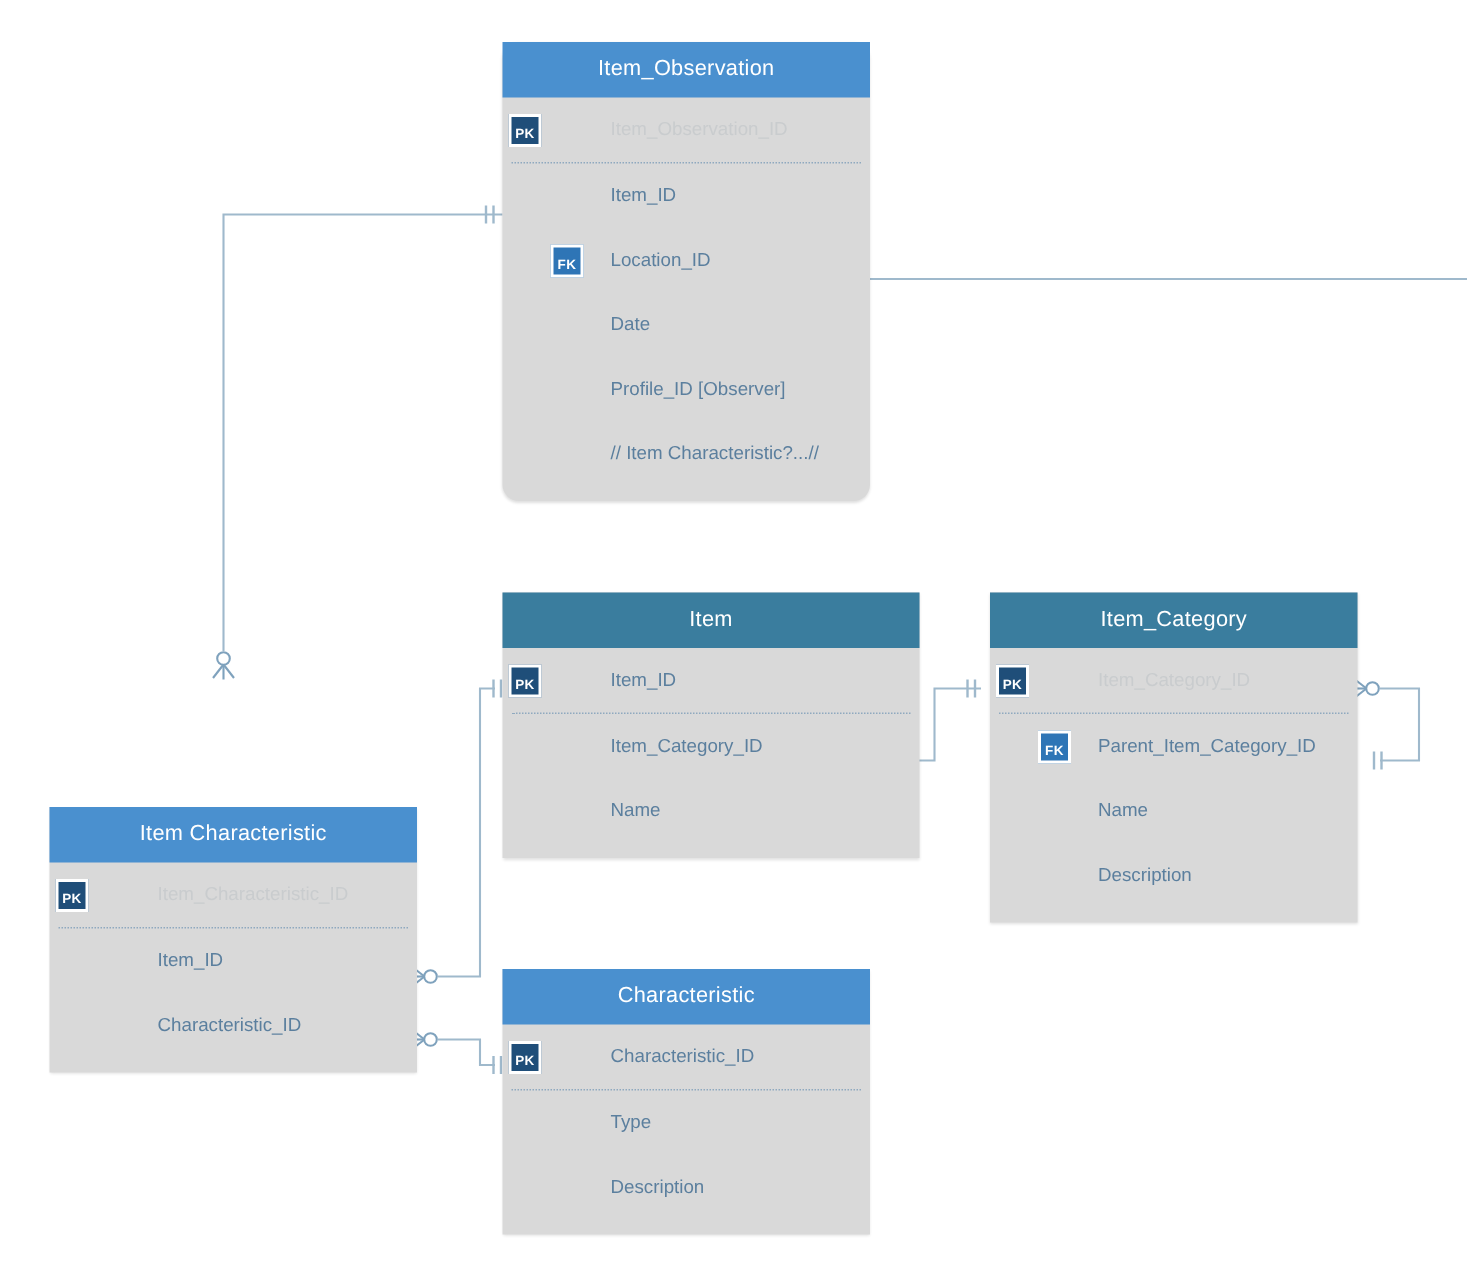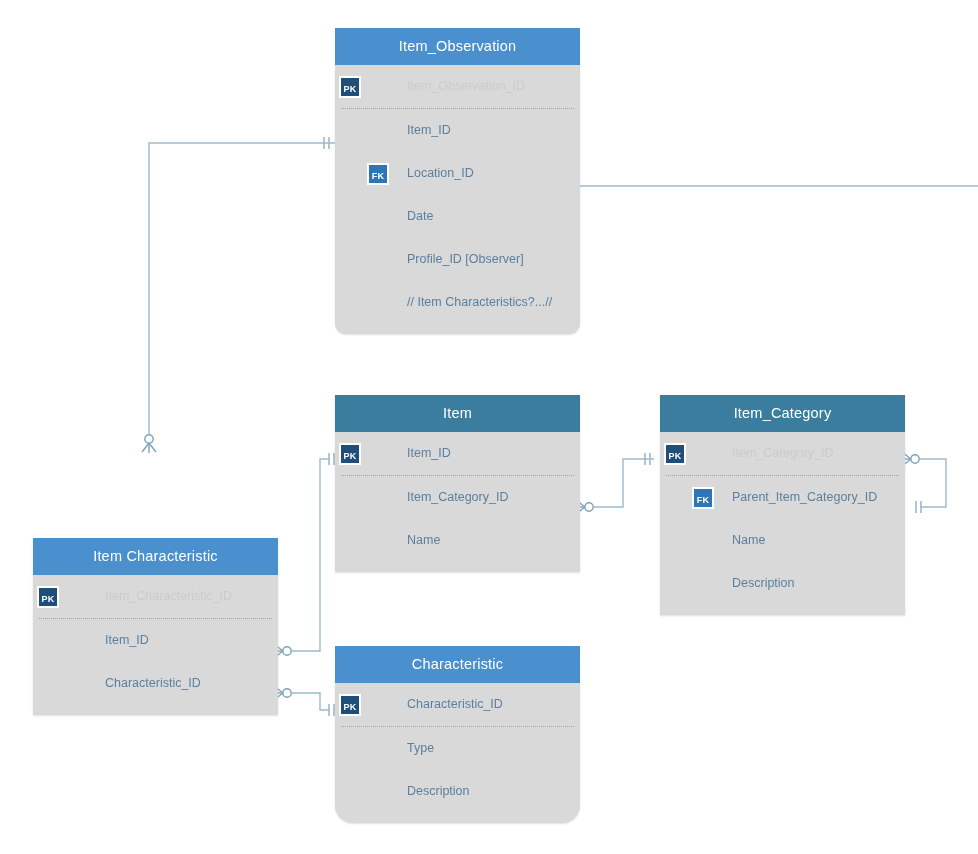--- a/index.html
+++ b/index.html
@@ -198,26 +198,26 @@
           <span class="badge fk-badge">FK</span>
           <span class="attr-label">Location_ID</span>
         </div>
         <div class="attr">
           <span class="attr-label">Date</span>
         </div>
         <div class="attr">
           <span class="attr-label">Profile_ID [Observer]</span>
         </div>
         <div class="attr">
-          <span class="attr-label">// Item Characteristics?...//</span>
-        </div>
-        <div class="spacer"></div>
-      </div>
-    </div>
-    <div class="entity" style="left: 335px; top: 395px; width: 245px;">
+          <span class="attr-label">// Item Characteristic?...//</span>
+        </div>
+        <div class="spacer"></div>
+      </div>
+    </div>
+    <div class="entity" style="left: 335px; top: 395px; width: 278px;">
       <div class="entity-header hdr-teal">Item</div>
       <div class="entity-body">
         <div class="attr">
           <span class="badge pk-badge">PK</span>
           <span class="attr-label">Item_ID</span>
         </div>
         <div class="divider"></div>
         <div class="attr">
           <span class="attr-label">Item_Category_ID</span>
         </div>
@@ -258,21 +258,21 @@
         <div class="divider"></div>
         <div class="attr">
           <span class="attr-label">Item_ID</span>
         </div>
         <div class="attr">
           <span class="attr-label">Characteristic_ID</span>
         </div>
         <div class="spacer"></div>
       </div>
     </div>
-    <div class="entity" style="left: 335px; top: 646px; width: 245px; border-radius: 18px;">
+    <div class="entity" style="left: 335px; top: 646px; width: 245px;">
       <div class="entity-header hdr-blue">Characteristic</div>
       <div class="entity-body">
         <div class="attr">
           <span class="badge pk-badge">PK</span>
           <span class="attr-label">Characteristic_ID</span>
         </div>
         <div class="divider"></div>
         <div class="attr">
           <span class="attr-label">Type</span>
         </div>

